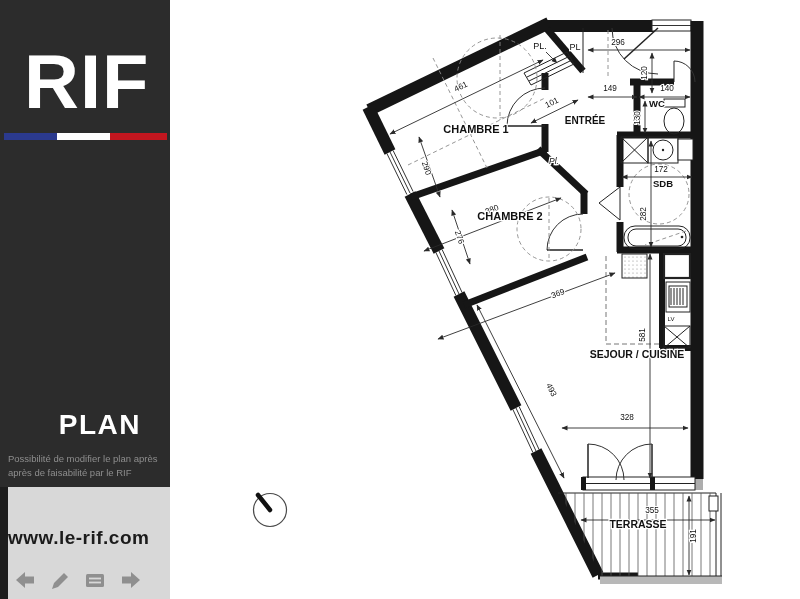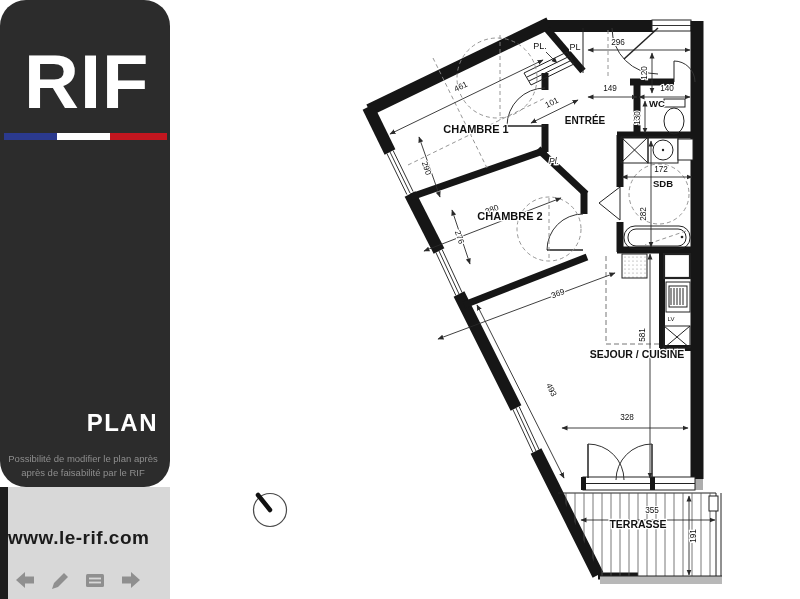--- a/index.html
+++ b/index.html
@@ -1,31 +1,31 @@
 <!DOCTYPE html>
 <html><head>
 <meta charset="utf-8">
 <style>
   html,body{margin:0;padding:0;background:#fff;width:800px;height:599px;overflow:hidden;
     font-family:"Liberation Sans",sans-serif;}
   #stage{position:relative;width:800px;height:599px;background:#fff;}
 
   
-  #sidebar{position:absolute;left:0;top:0;width:170px;height:487px;background:#2c2c2c;border-radius:26px;}
+  #sidebar{position:absolute;left:0;top:0;width:170px;height:487px;background:#2c2c2c;}
   #edge-strip{position:absolute;left:0;top:487px;width:8px;height:112px;background:#1d1d1d;}
   #logo{position:absolute;left:24px;top:40px;color:#fff;font-size:76px;font-weight:bold;
     letter-spacing:1px;line-height:84px;}
   #flagbar{position:absolute;left:4px;top:133px;width:163px;height:7px;display:flex;}
   #flagbar span{height:7px;}
   #flag-blue{width:53px;} #flag-white{width:53px;} #flag-red{width:57px;}
   #tagline{position:absolute;left:27px;top:146px;color:#f2f2f2;font-size:10.5px;letter-spacing:.4px;}
-  #plan-title{position:absolute;right:12px;top:409px;color:#fff;font-size:24px;font-weight:600;
+  #plan-title{position:absolute;right:29px;top:409px;color:#fff;font-size:28px;font-weight:600;
     letter-spacing:1.5px;text-align:left;}
   #plan-note{position:absolute;right:12px;top:452px;width:150px;color:#8e8e8e;font-size:9.5px;
-    line-height:14px;text-align:center;}
+    line-height:14px;text-align:left;}
   #sidebar-footer{position:absolute;left:8px;top:487px;width:162px;height:112px;background:#d8d8d8;}
   #website{position:absolute;left:0;top:40px;width:162px;text-align:left;color:#1b1b1b;
     font-size:19px;font-weight:bold;letter-spacing:.5px;}
   #toolbar{position:absolute;left:6px;top:80px;display:flex;gap:8px;}
   #toolbar svg{display:block;}
   .tool{width:26px;height:26px;cursor:pointer;}
   .tool .g{fill:#8f8f8f;}
 
   
   #plan-svg{position:absolute;left:170px;top:0;}

